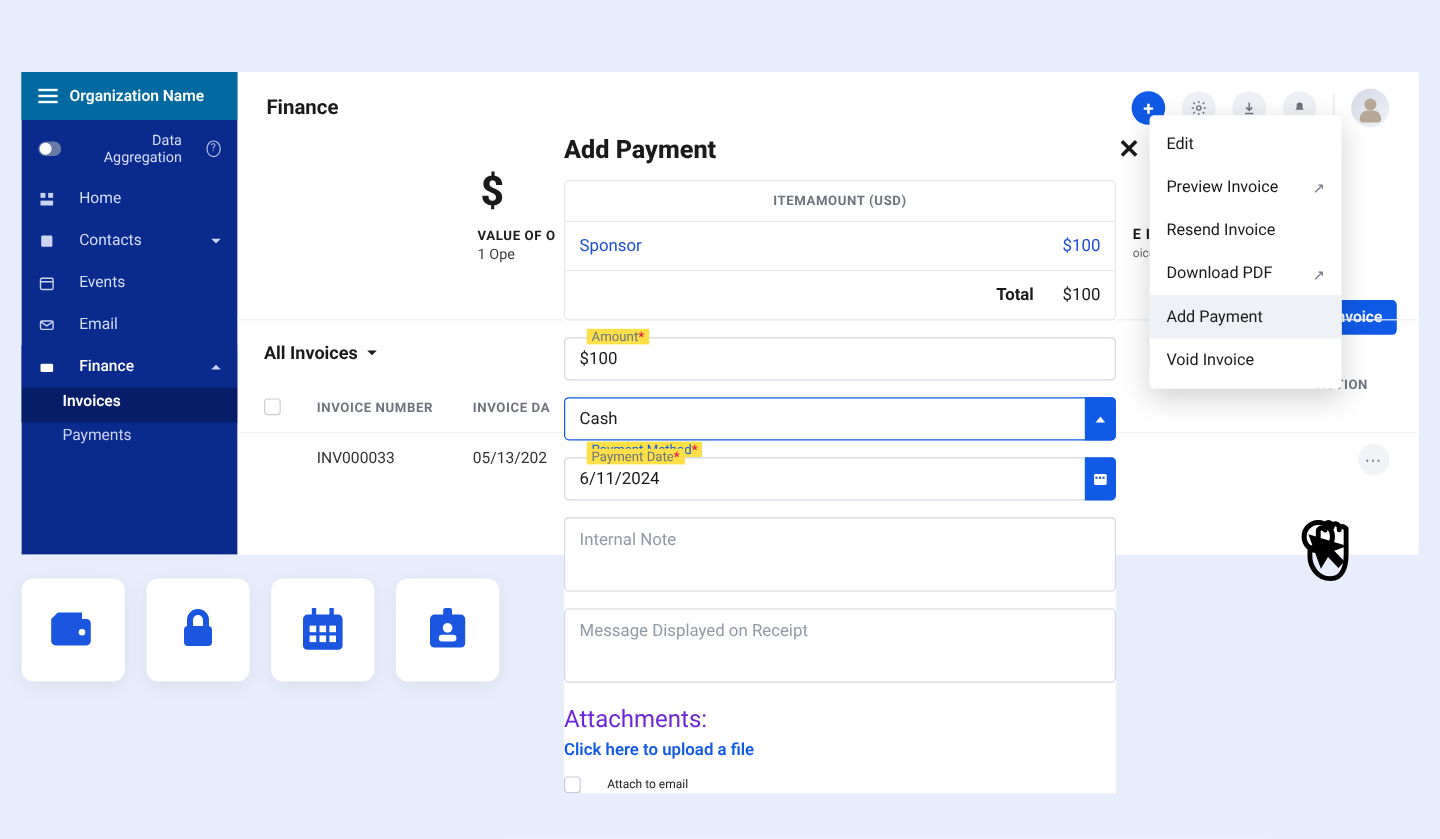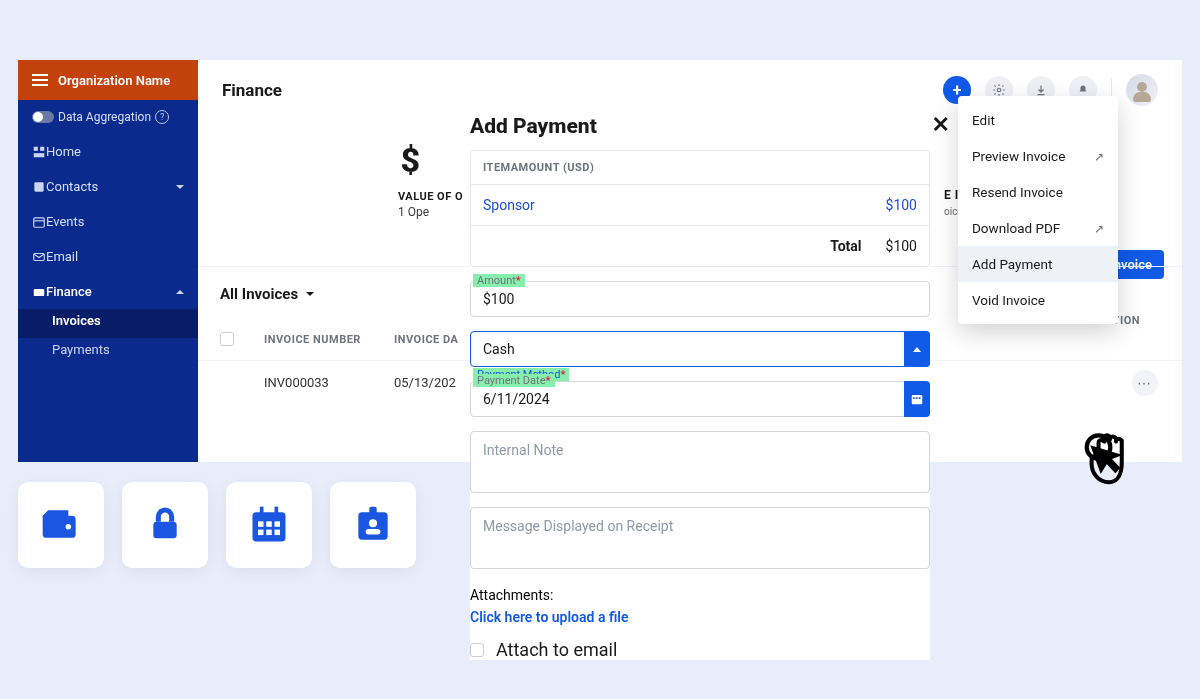--- a/index.html
+++ b/index.html
@@ -33,56 +33,56 @@
     color: #fff;
     display: flex;
     flex-direction: column;
     font-size: 13px;
   }
   .org-header {
     display: flex;
     align-items: center;
     height: 40px;
     padding: 0 14px;
-    background: #c2410c;
+    background: #0369a1;
     font-weight: 600;
   }
   .org-header .hamburger {
     width: 16px; height: 12px; margin-right: 10px;
     display:flex; flex-direction:column; justify-content:space-between;
   }
   .org-header .hamburger span {
     display:block; height:2px; background:#fff; width:100%;
   }
   .toggle-row {
     display:flex; align-items:center;
     padding: 10px 14px;
     font-size: 12px;
     color: #d5def9;
-    gap: 4px;
+    gap: 20px;
     text-align: right;
   }
   .toggle {
     width: 22px; height: 12px; border-radius: 6px;
     background:#6a7aa6; position:relative;
   }
   .toggle::after {
     content:""; position:absolute; left:1px; top:1px;
     width:10px; height:10px; background:#fff; border-radius:50%;
   }
   .help-circle {
     width:14px; height:14px; border-radius:50%; border:1px solid #b9c6ef;
     display:inline-flex; align-items:center; justify-content:center;
     font-size:9px; color:#b9c6ef;
   }
   .nav-item {
     display:flex; align-items:center; justify-content:space-between;
     padding: 10px 14px; cursor:pointer; color:#d5def9;
   }
-  .nav-item .l { display:flex; align-items:center; gap:0; }
+  .nav-item .l { display:flex; align-items:center; gap:20px; }
   .nav-icon { width:14px; height:14px; display:inline-flex; align-items:center; justify-content:center; }
   .caret-down {
     width:0; height:0; border-left:4px solid transparent; border-right:4px solid transparent; border-top:4px solid #cbd4f1;
   }
   .caret-up {
     width:0; height:0; border-left:4px solid transparent; border-right:4px solid transparent; border-bottom:4px solid #cbd4f1;
   }
   .finance-item {
     background:#0a2a8e;
     color:#fff; font-weight:500;
@@ -220,47 +220,47 @@
     background:#fff;
     z-index:4;
   }
   .modal-title { font-size:21px; font-weight:800; color:#1a1a1a; margin-bottom:12px; }
   .modal-close {
     position:absolute; right:-20px; top:-2px; font-size:22px; font-weight:900; color:#1a1a1a; cursor:pointer;
   }
   .lineitems {
     border:1px solid #e4e7ed; border-radius:4px; margin-top:10px;
   }
-  .li-head { display:flex; justify-content:flex-start; padding:10px 12px; font-size:11px; color:#6e737d; font-weight:700; letter-spacing:.5px; border-bottom:1px solid #e4e7ed;}
+  .li-head { display:flex; justify-content:center; padding:10px 12px; font-size:11px; color:#6e737d; font-weight:700; letter-spacing:.5px; border-bottom:1px solid #e4e7ed;}
   .li-row  { display:flex; justify-content:space-between; padding:12px; font-size:14px; color:#1d4ed8; }
   .li-total{ display:flex; justify-content:flex-end; gap:24px; padding:12px; font-size:14px; color:#1a1a1a; border-top:1px solid #e4e7ed;}
   .li-total .tlabel { font-weight:700; }
 
   .field-wrap { position:relative; margin-top:14px; }
   .field-label {
-    position:absolute; top:-7px; left:3px; background:#86efac; padding:0 4px; font-size:11px; color:#6e737d;text-align:right;
+    position:absolute; top:-7px; left:19px; background:#fde047; padding:0 4px; font-size:11px; color:#6e737d;text-align:right;
   }
   .field-label.req::after { content:"*"; color:#e11d48; font-weight:700; }
   .field-label.blue { color:#105ae7;margin-top:44px; }
   .field-box {
     width:100%; border:1px solid #d2d6dd; border-radius:4px; padding:9px 12px; font-size:14px; color:#1a1a1a; background:#fff;
   }
   .field-box.blue { border:1.5px solid #105ae7; }
   .field-addon {
     position:absolute; right:0; top:0; height:100%; width:26px;
     background:#105ae7; color:#fff; display:flex; align-items:center; justify-content:center;
     border-radius:0 4px 4px 0;
   }
 
   .textarea-box {
     width:100%; min-height:62px; border:1px solid #d2d6dd; border-radius:4px; padding:10px 12px; color:#9199a6; font-size:14px;
   }
-  .attach-head { font-size:14px; color:#000000; margin-top:18px; }
+  .attach-head { font-size:20px; color:#6d28d9; margin-top:18px; }
   .attach-link { font-size:14px; color:#105ae7; font-weight:600; margin-top:6px; cursor:pointer; }
-  .attach-row { display:flex; align-items:center; gap:12px; margin-top:14px; font-size:18px; color:#1a1a1a;}
+  .attach-row { display:flex; align-items:center; gap:22px; margin-top:14px; font-size:10px; color:#1a1a1a;}
   .smallcheck { width:14px; height:14px; border:1.5px solid #c8cdd6; border-radius:3px; }
 
 </style>
 </head>
 <body>
 
 <div class="shell">
 
   <nav class="sidebar">
     <div class="org-header">

